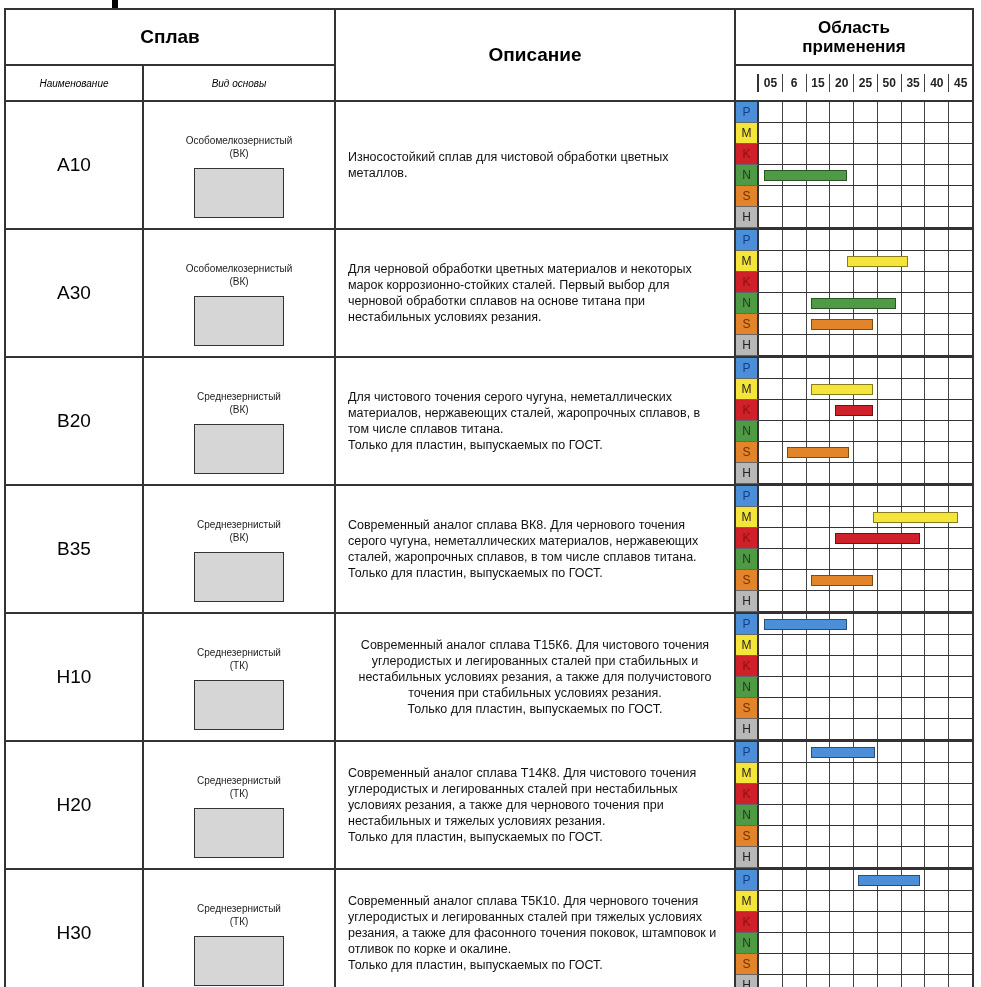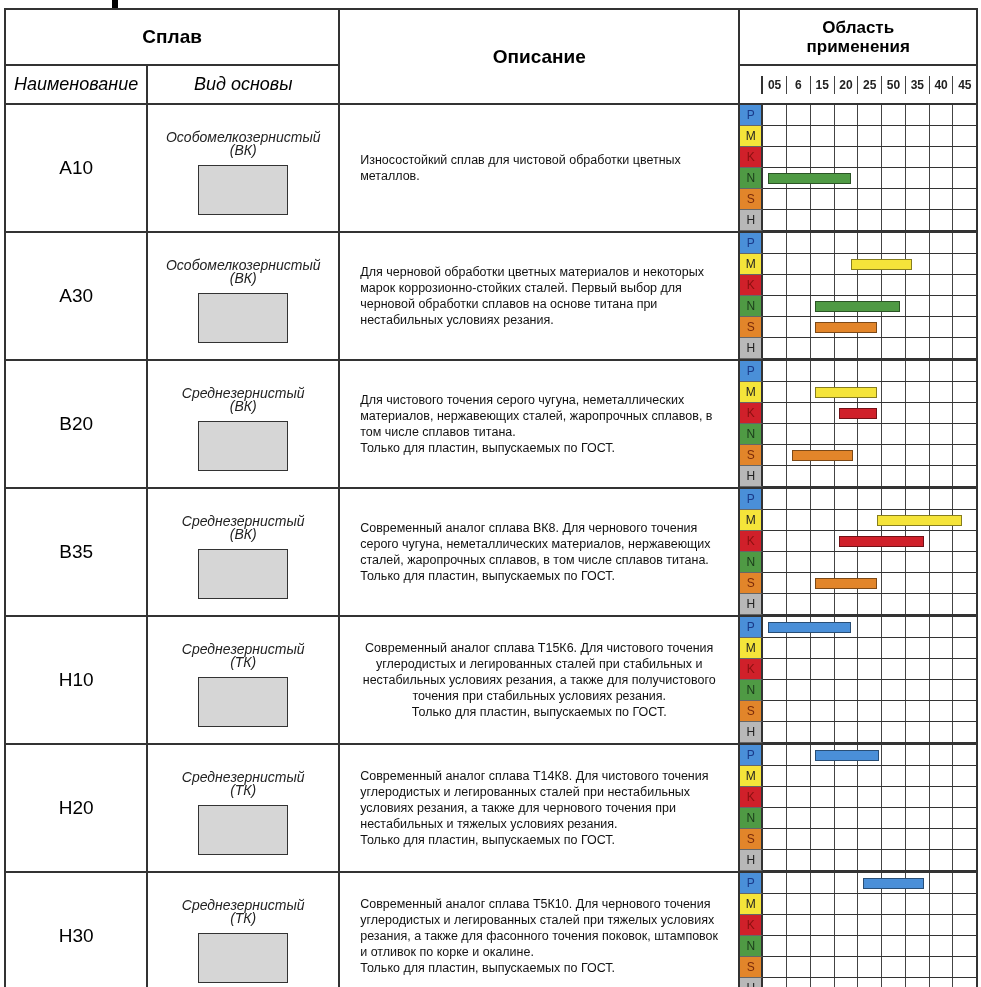--- a/index.html
+++ b/index.html
@@ -1,28 +1,28 @@
 <!DOCTYPE html>
 <html><head>
 <meta charset="utf-8">
 <style>
   html, body { margin:0; padding:0; background:#fff; }
   body { width:981px; height:987px; position:relative; overflow:hidden; font-family:"Liberation Sans", sans-serif; color:#000; }
   .top-mark { position:absolute; left:112px; top:0; width:6px; height:8px; background:#000; }
   table.main { position:absolute; left:4px; top:8px; border-collapse:collapse; table-layout:fixed; }
   table.main td, table.main th { border:2px solid #333; padding:8px; vertical-align:middle; }
   .h-splav { height:38px; font-size:19px; font-weight:bold; text-align:center; }
-  .h-sub { height:18px; font-size:18px; font-style:italic; text-align:center; font-weight:normal; }
+  .h-sub { height:18px; font-size:10px; font-style:italic; text-align:center; font-weight:normal; }
   .h-desc { font-size:19px; font-weight:bold; text-align:center; }
   .h-area { font-size:17px; font-weight:bold; text-align:center; line-height:19px; }
   .name { font-size:19px; font-weight:normal; text-align:center; }
   .base { text-align:center; vertical-align:top !important; }
-  .base .lbl { font-size:14px; font-style:italic; color:#222; margin-top:18px; line-height:13px; }
+  .base .lbl { font-size:10px; color:#222; margin-top:24px; line-height:13px; }
   .base .swatch { width:88px; height:48px; margin:8px auto 0; background:#d6d6d6; border:1px solid #333; }
-  .desc { font-size:12.5px; line-height:16px; padding:0 20px !important; color:#111; }
+  .desc { font-size:12.5px; line-height:16px; padding:0 12px !important; color:#111; }
   .grid-cell { padding:0 !important; position:relative; }
   .gridbox { position:relative; }
   .iso-row { position:relative; height:21px; display:flex; }
   .iso-tag { width:23px; flex:none; font-size:12px; text-align:center; line-height:21px; border-right:2px solid #333; border-bottom:1px solid #666; box-sizing:border-box; }
   .iso-cells { flex:1; display:flex; border-bottom:1.5px solid #333; box-sizing:border-box; }
   .iso-cells span { flex:1; border-right:1.5px solid #444; box-sizing:border-box; }
   .iso-cells span:last-child { border-right:none; }
   .bar { position:absolute; height:11px; top:5px; border:1px solid rgba(0,0,0,0.45); box-sizing:border-box; }
   .scale-row { display:flex; height:18px; }
   .scale-row .blank { width:23px; border-right:2px solid #333; box-sizing:border-box; }

